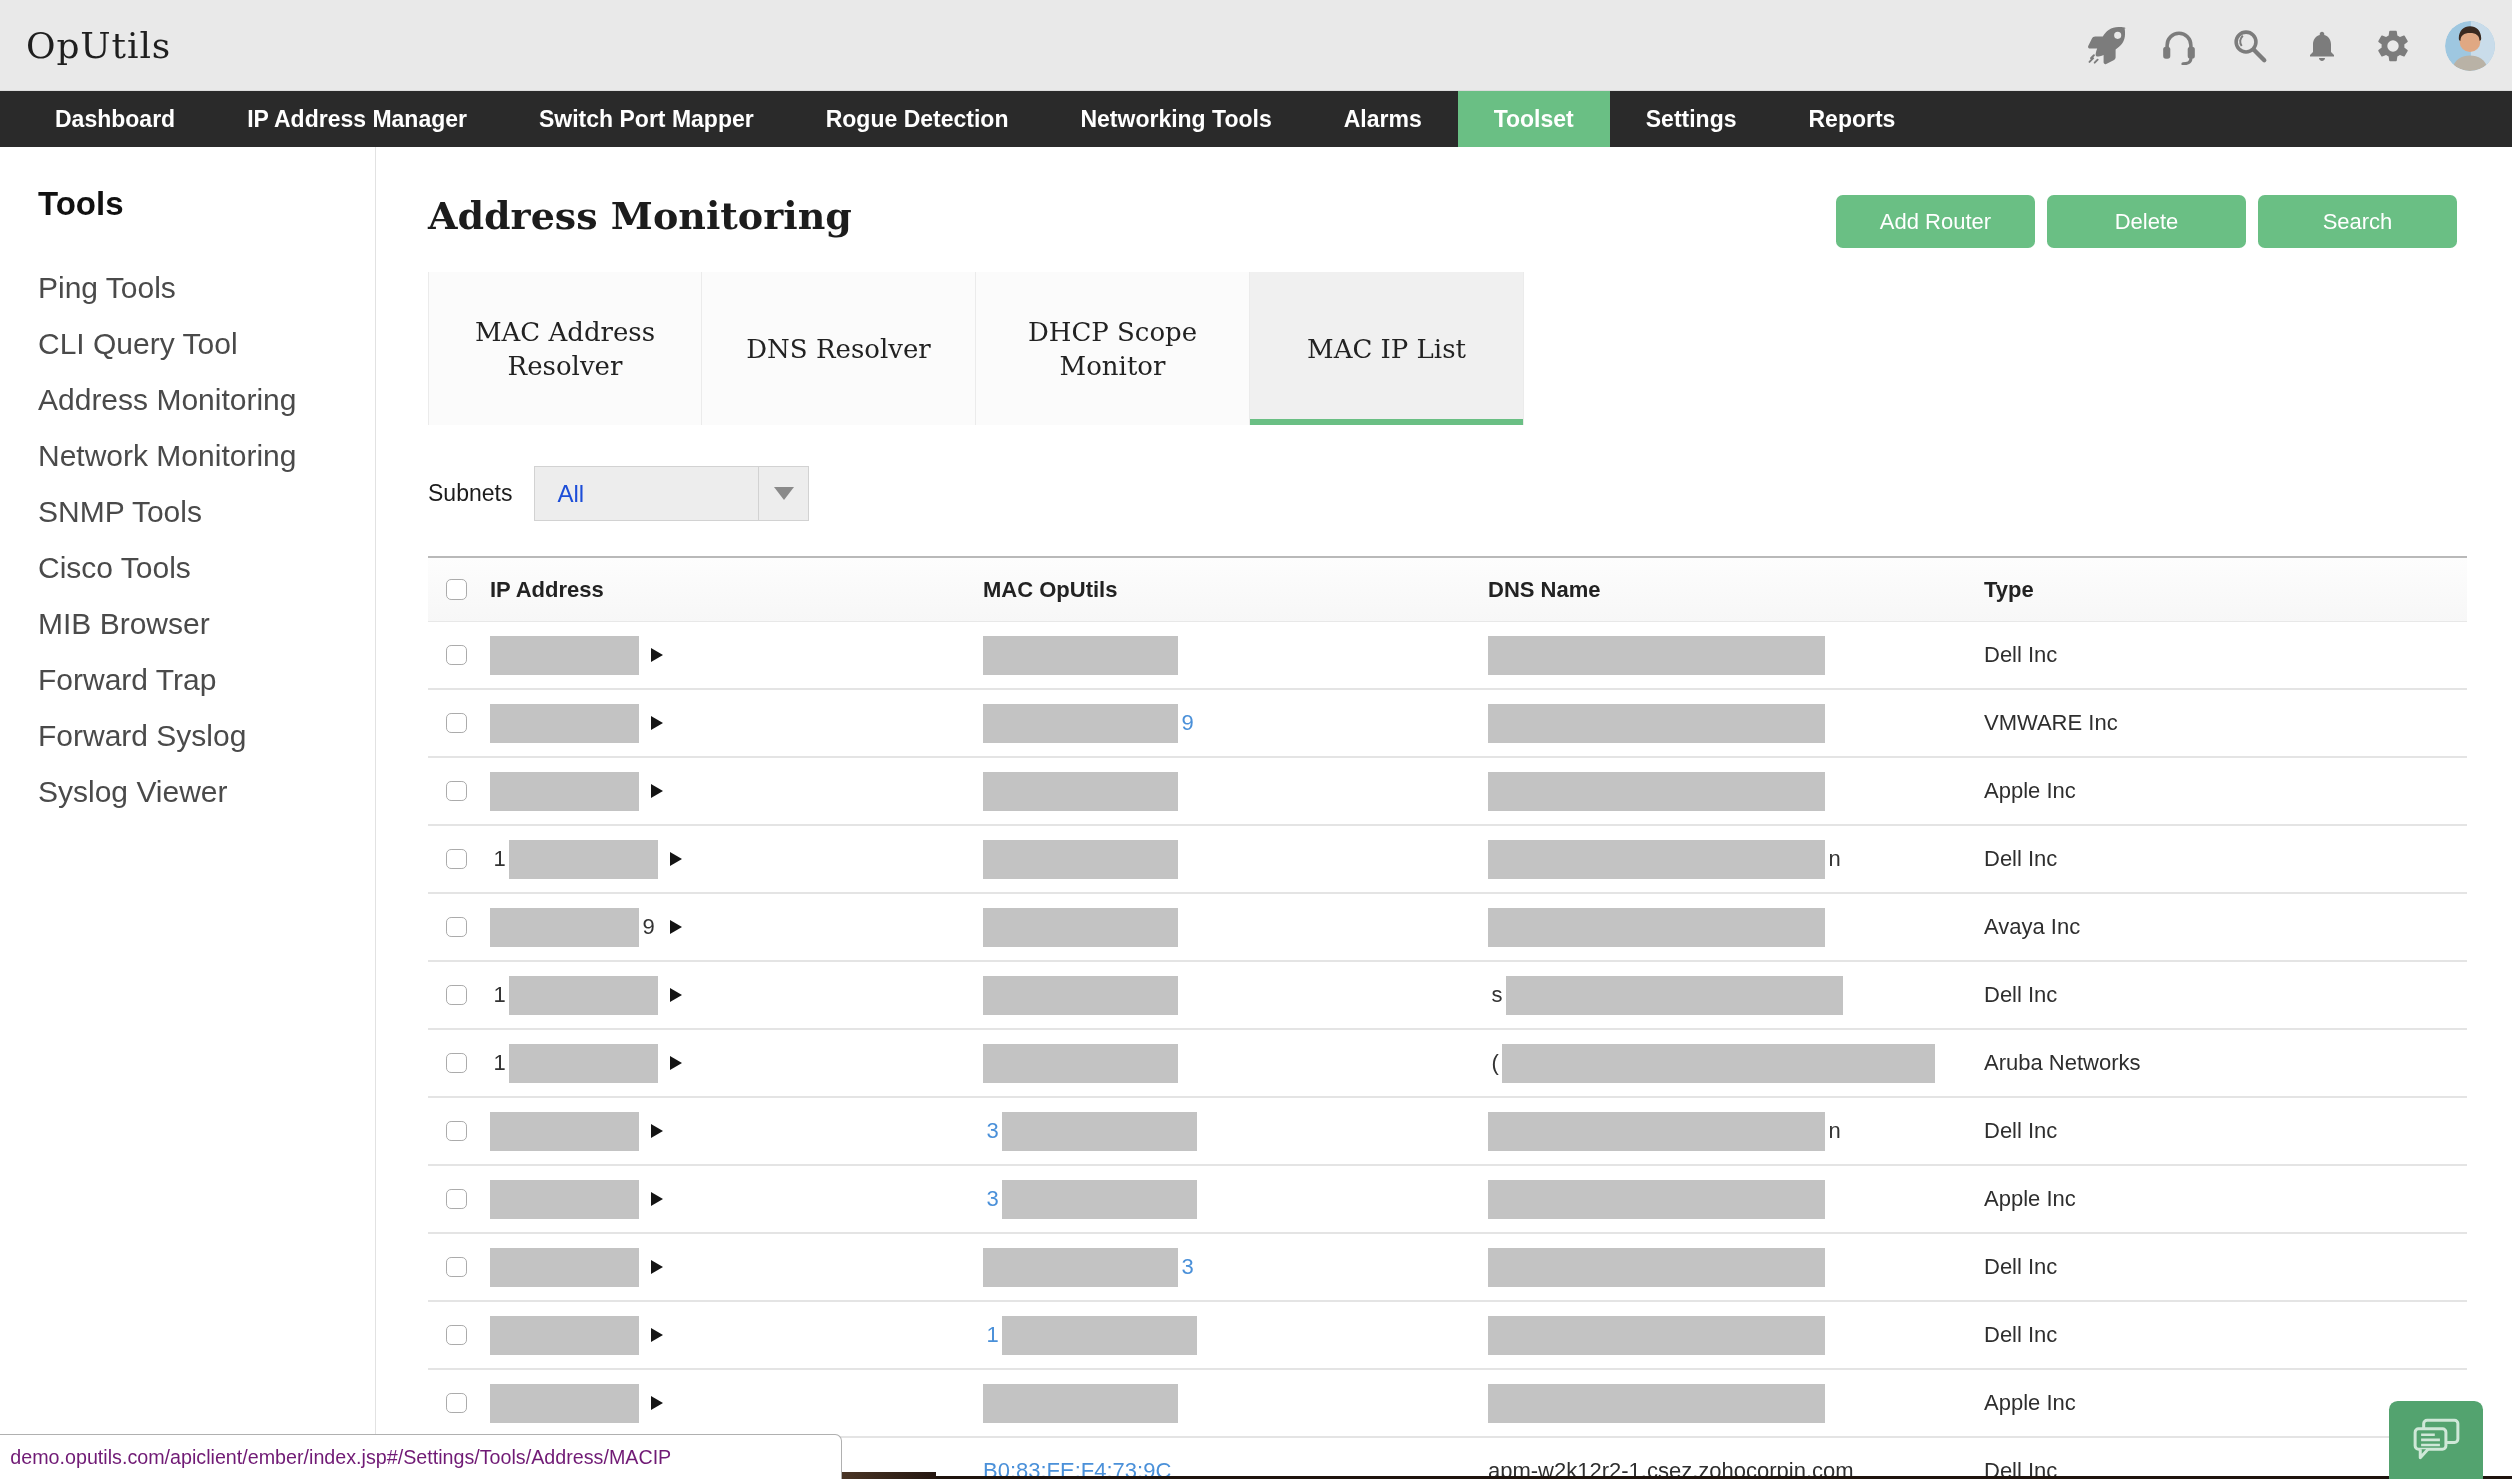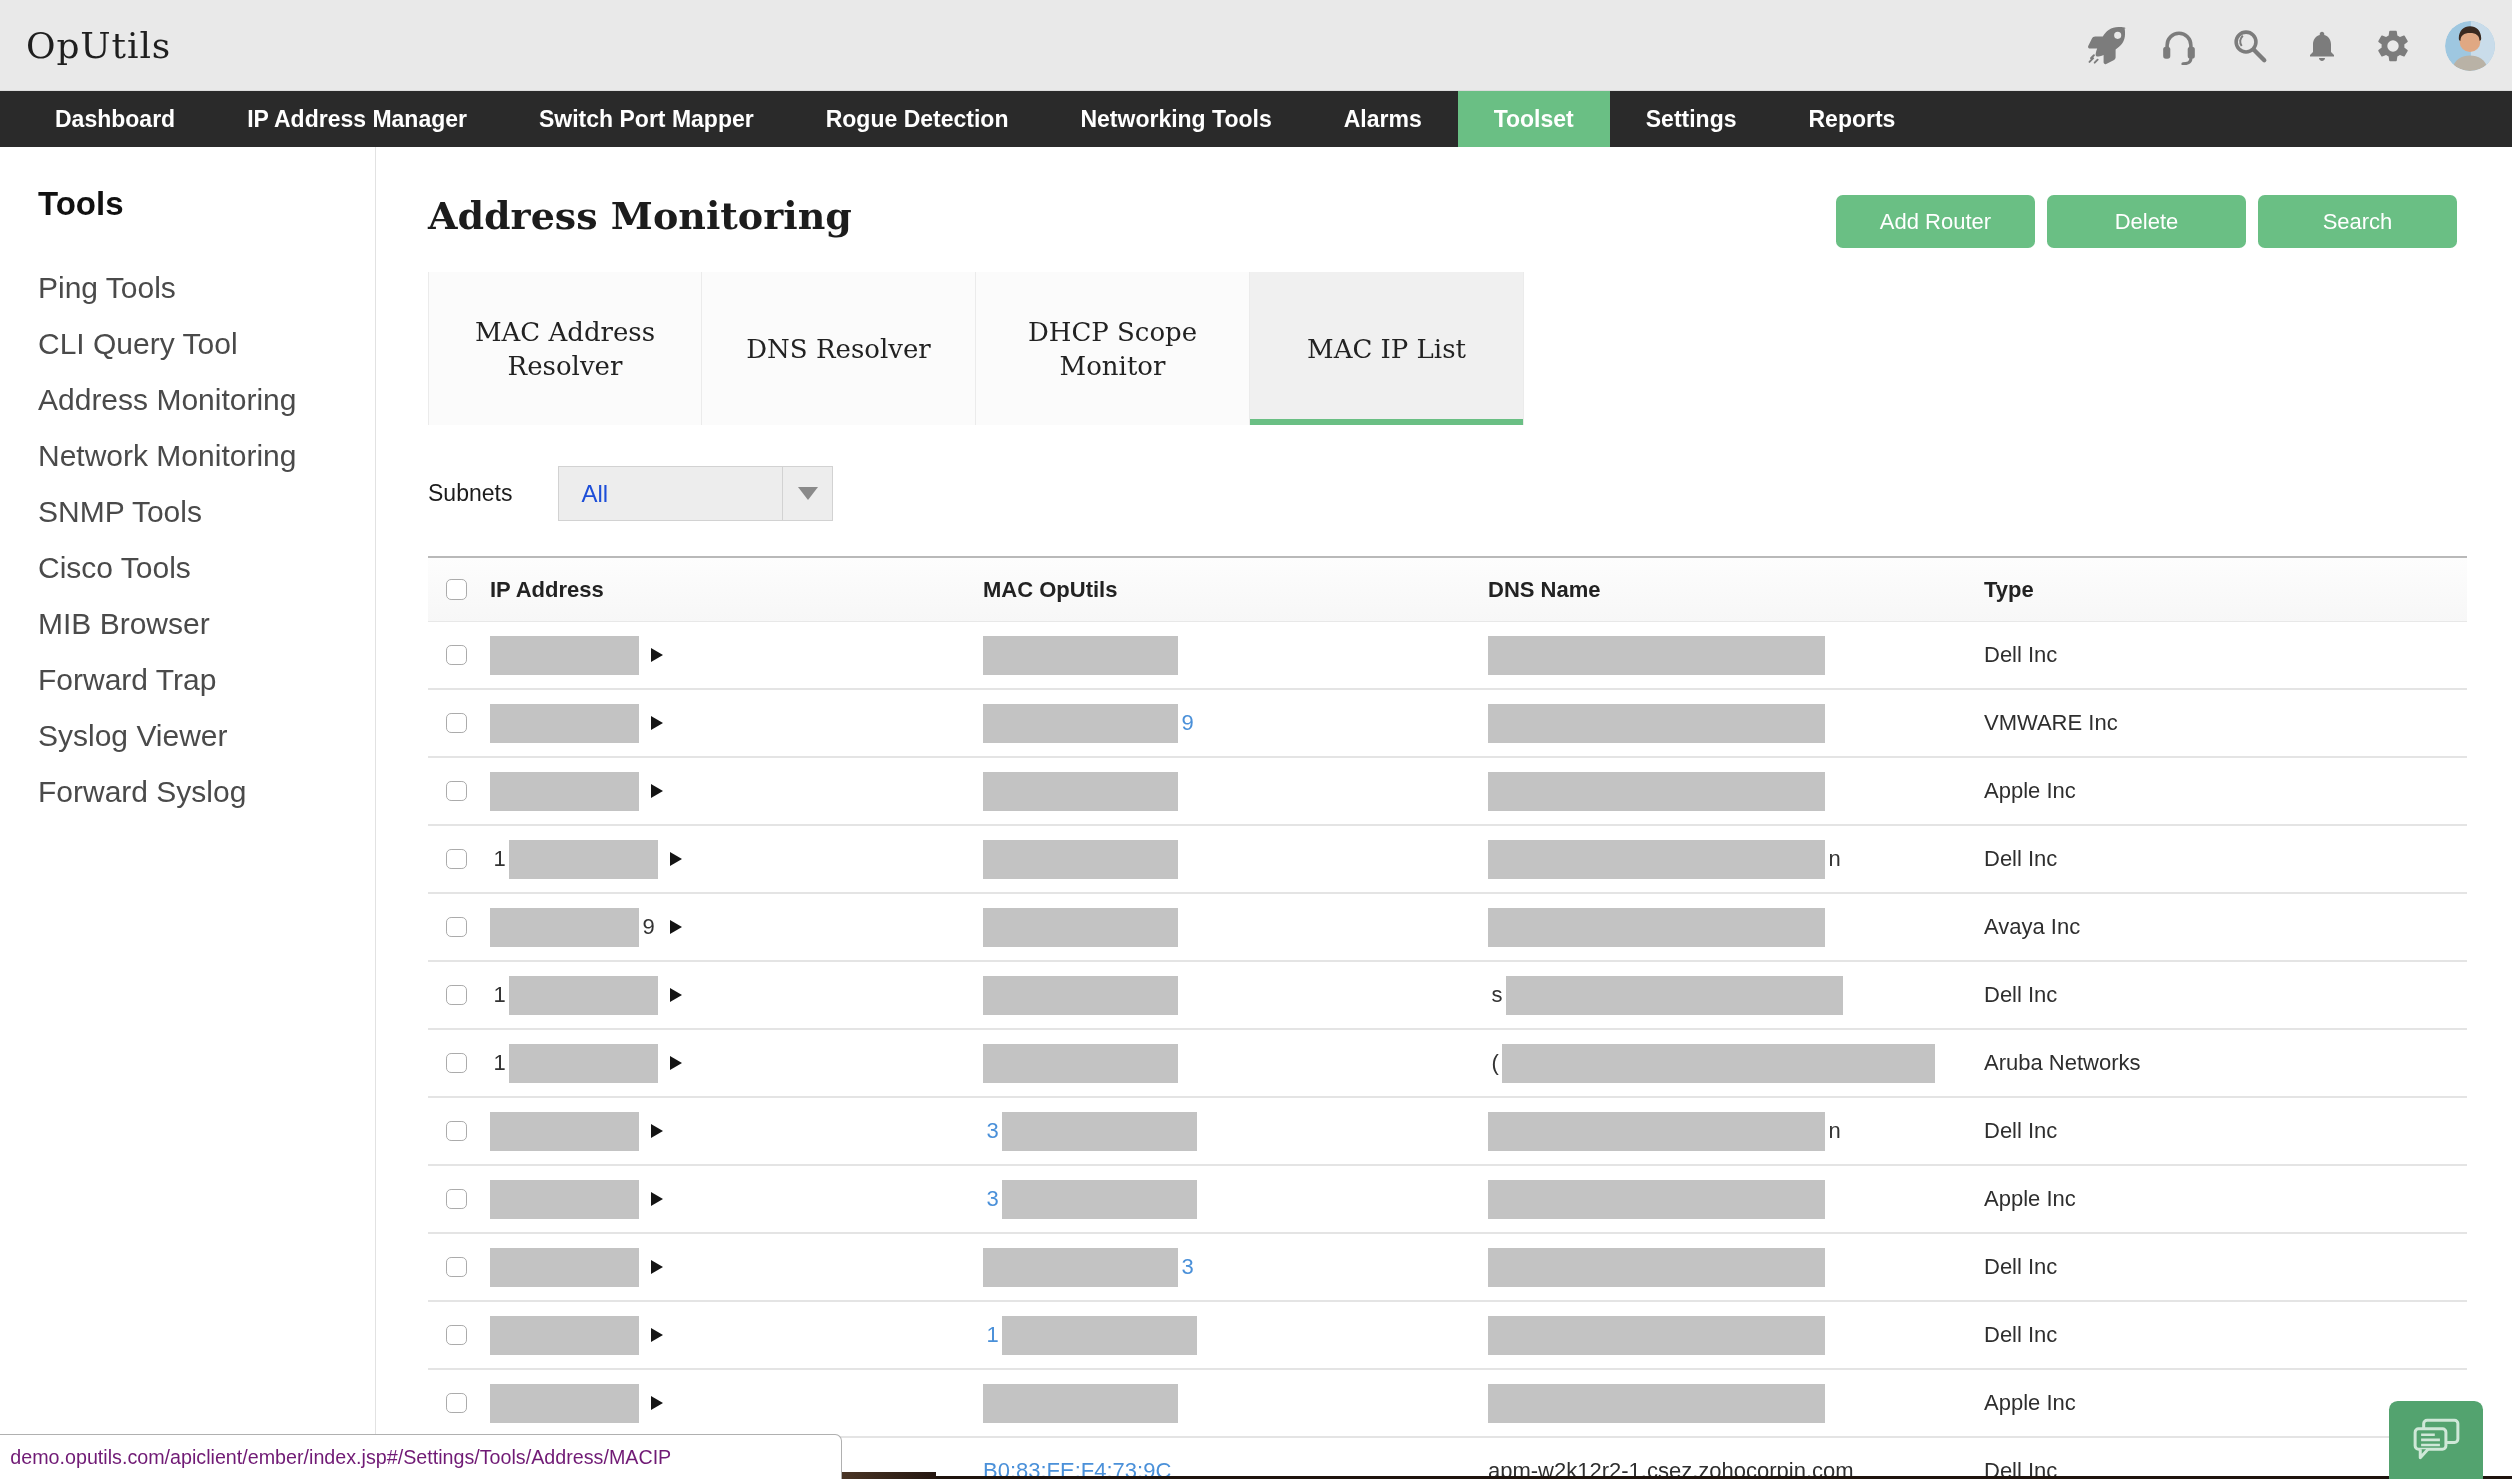--- a/index.html
+++ b/index.html
@@ -49,21 +49,21 @@
     display:flex; align-items:center; justify-content:center; text-align:center;
     font-family:"DejaVu Serif", serif; font-size:26px; line-height:34px; color:#222;
     cursor:pointer; padding:0 20.5px; }
   .tab:first-child { border-left:1.7px solid #ebebeb; }
   .tab.active { background:#f0f0f0; }
   .tab.active::after { content:''; position:absolute; left:0; right:0; bottom:0;
     height:6px; background:#6abf84; }
 
   
   .filter-row { position:absolute; left:428px; top:466px; height:55px;
-    display:flex; align-items:center; gap:46px; }
+    display:flex; align-items:center; gap:22px; }
   .filter-label { font-size:23px; color:#1c1c1c; }
   .dropdown { width:275px; height:55px; background:#ededed; border:1.7px solid #d2d2d2;
     display:flex; align-items:stretch; cursor:pointer; }
   .dropdown-value { flex:1; display:flex; align-items:center; padding-left:22px;
     font-size:24px; color:#1d4ed8; }
   .dropdown-arrow-seg { width:50px; border-left:1.7px solid #d2d2d2;
     display:flex; align-items:center; justify-content:center; }
   .tri-down { width:0; height:0; border-left:10.3px solid transparent;
     border-right:10.3px solid transparent; border-top:13px solid #8a8a8a; }
 
@@ -182,22 +182,22 @@
     <h2>Tools</h2>
     <ul class="sb-list" id="sb-list">
         <li class="sb-item">Ping Tools</li>
         <li class="sb-item">CLI Query Tool</li>
         <li class="sb-item">Address Monitoring</li>
         <li class="sb-item">Network Monitoring</li>
         <li class="sb-item">SNMP Tools</li>
         <li class="sb-item">Cisco Tools</li>
         <li class="sb-item">MIB Browser</li>
         <li class="sb-item">Forward Trap</li>
+        <li class="sb-item">Forward Syslog</li>
         <li class="sb-item">Syslog Viewer</li>
-        <li class="sb-item">Forward Syslog</li>
       </ul>
   </aside>
 
   <h1 class="page-title">Address Monitoring</h1>
   <div class="actions" id="actions">
       <button class="btn">Add Router</button>
       <button class="btn">Delete</button>
       <button class="btn">Search</button>
     </div>
 

